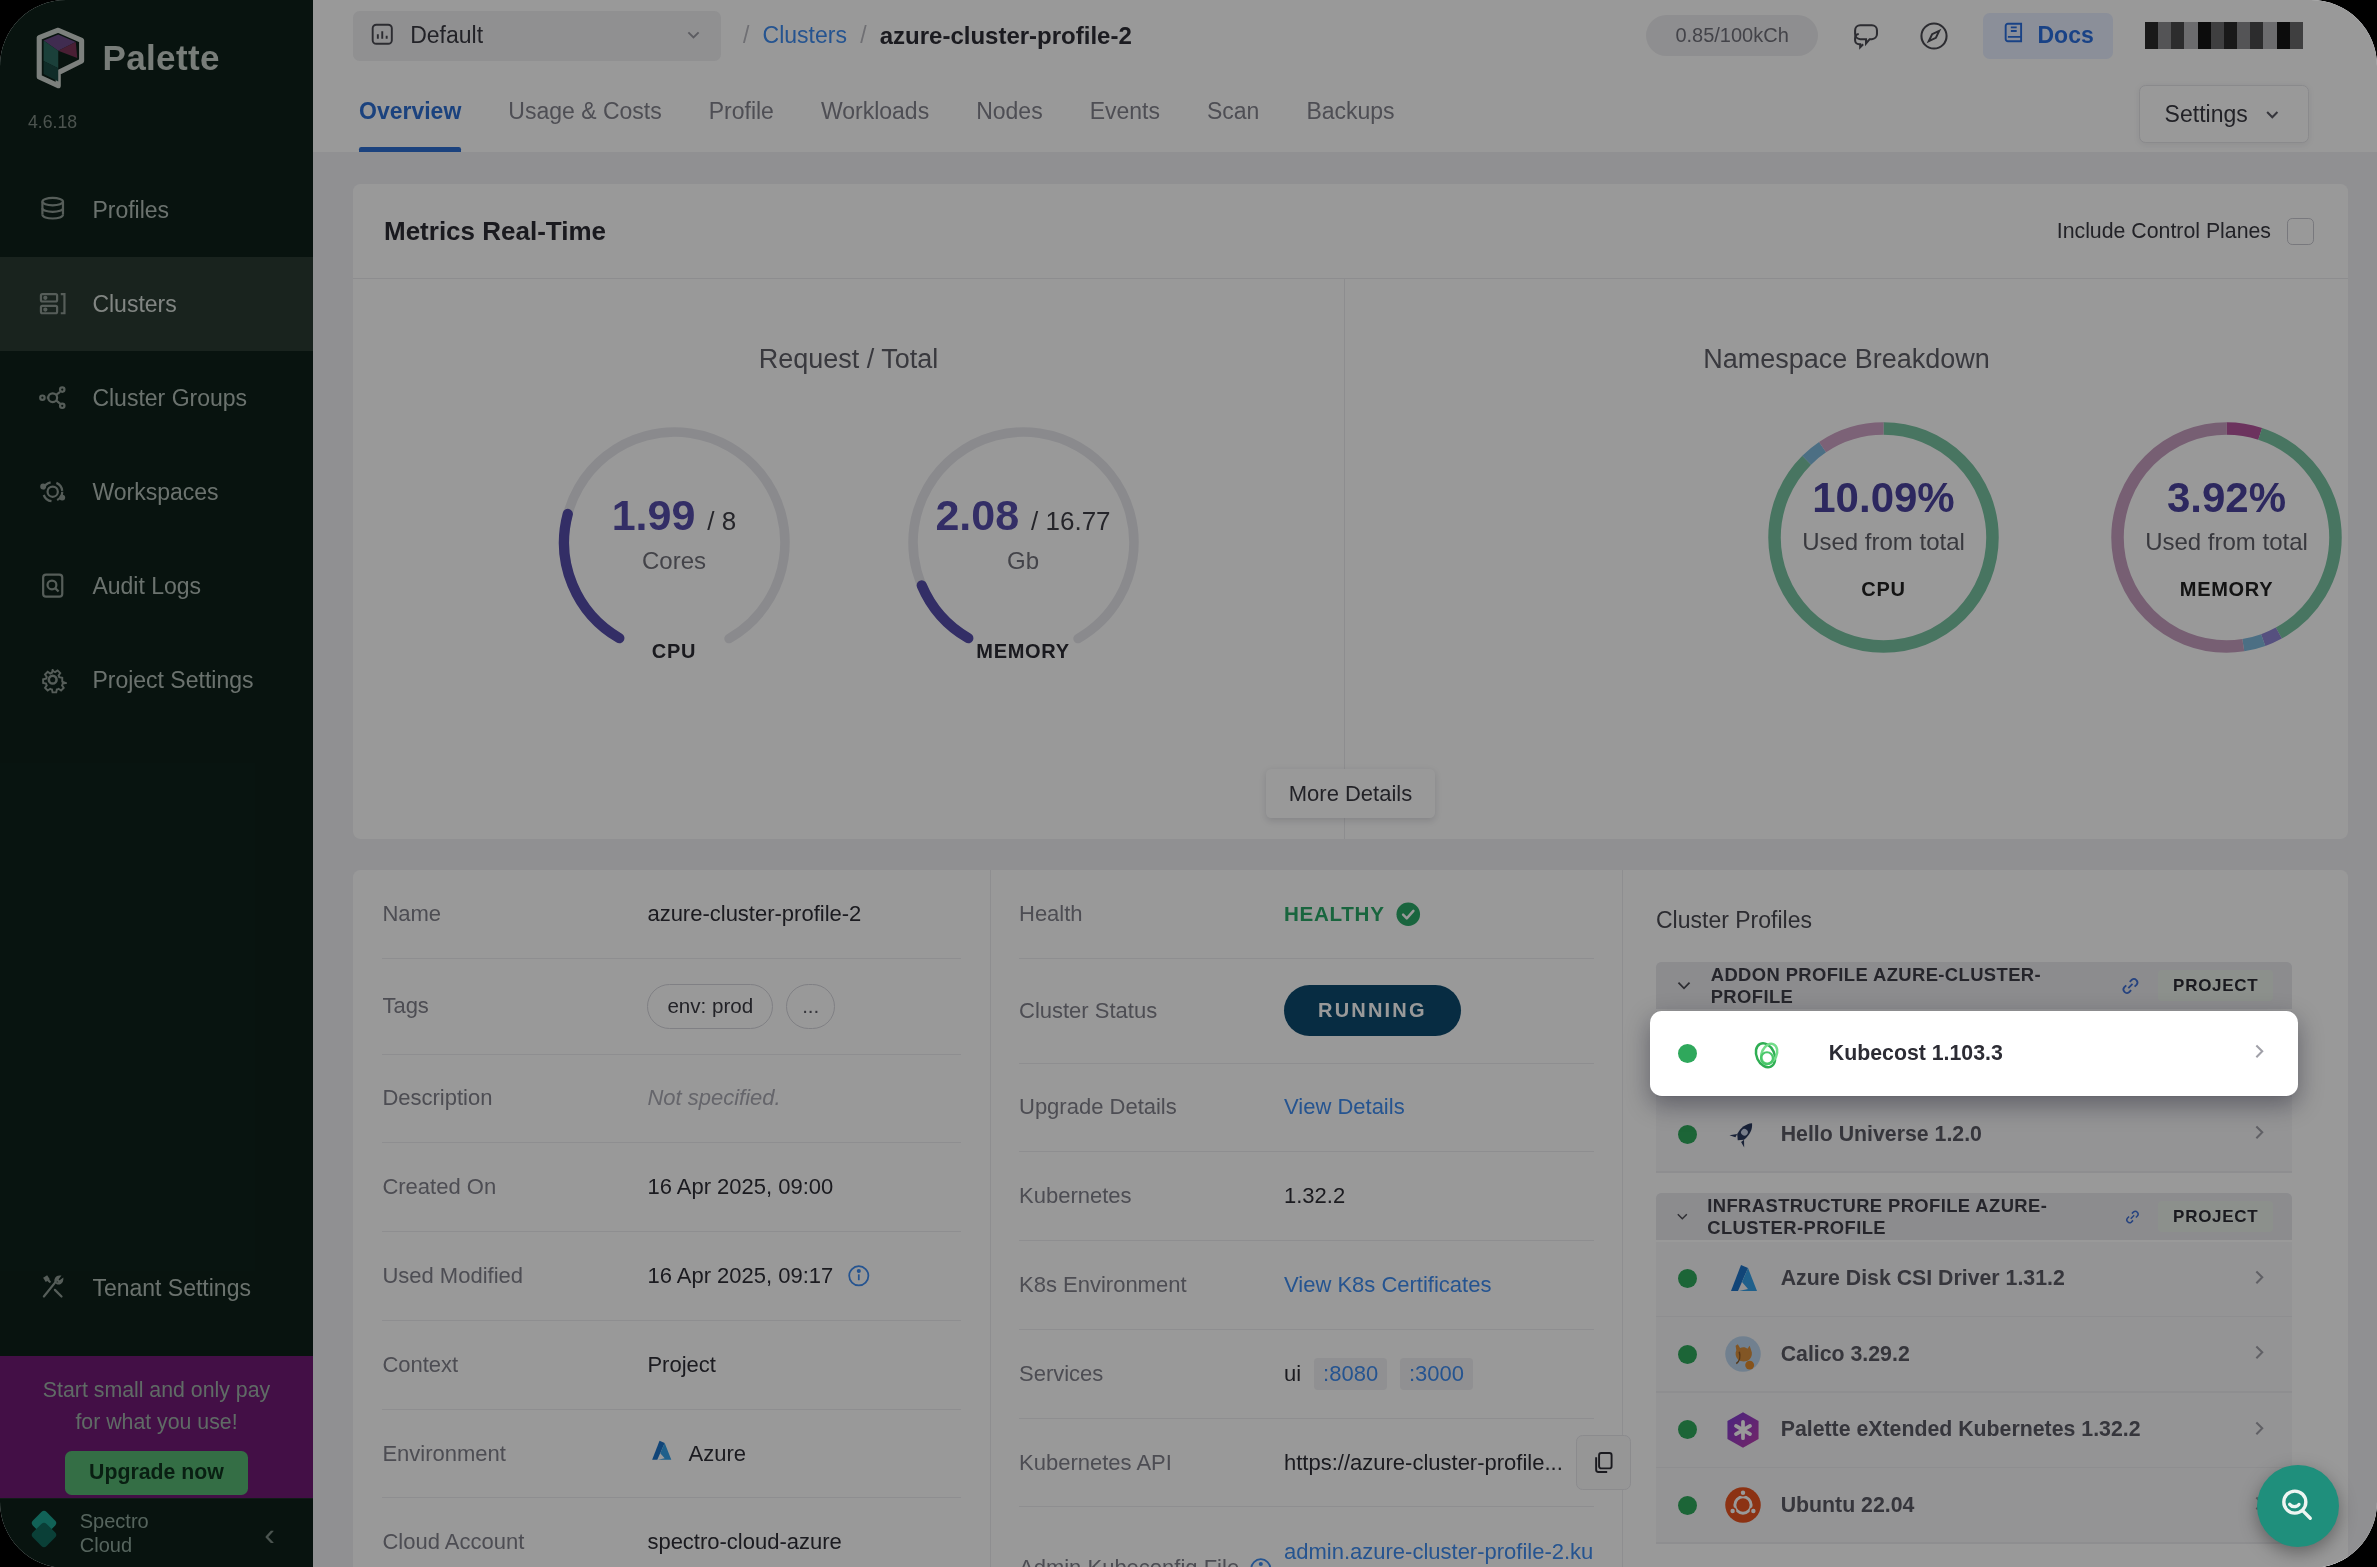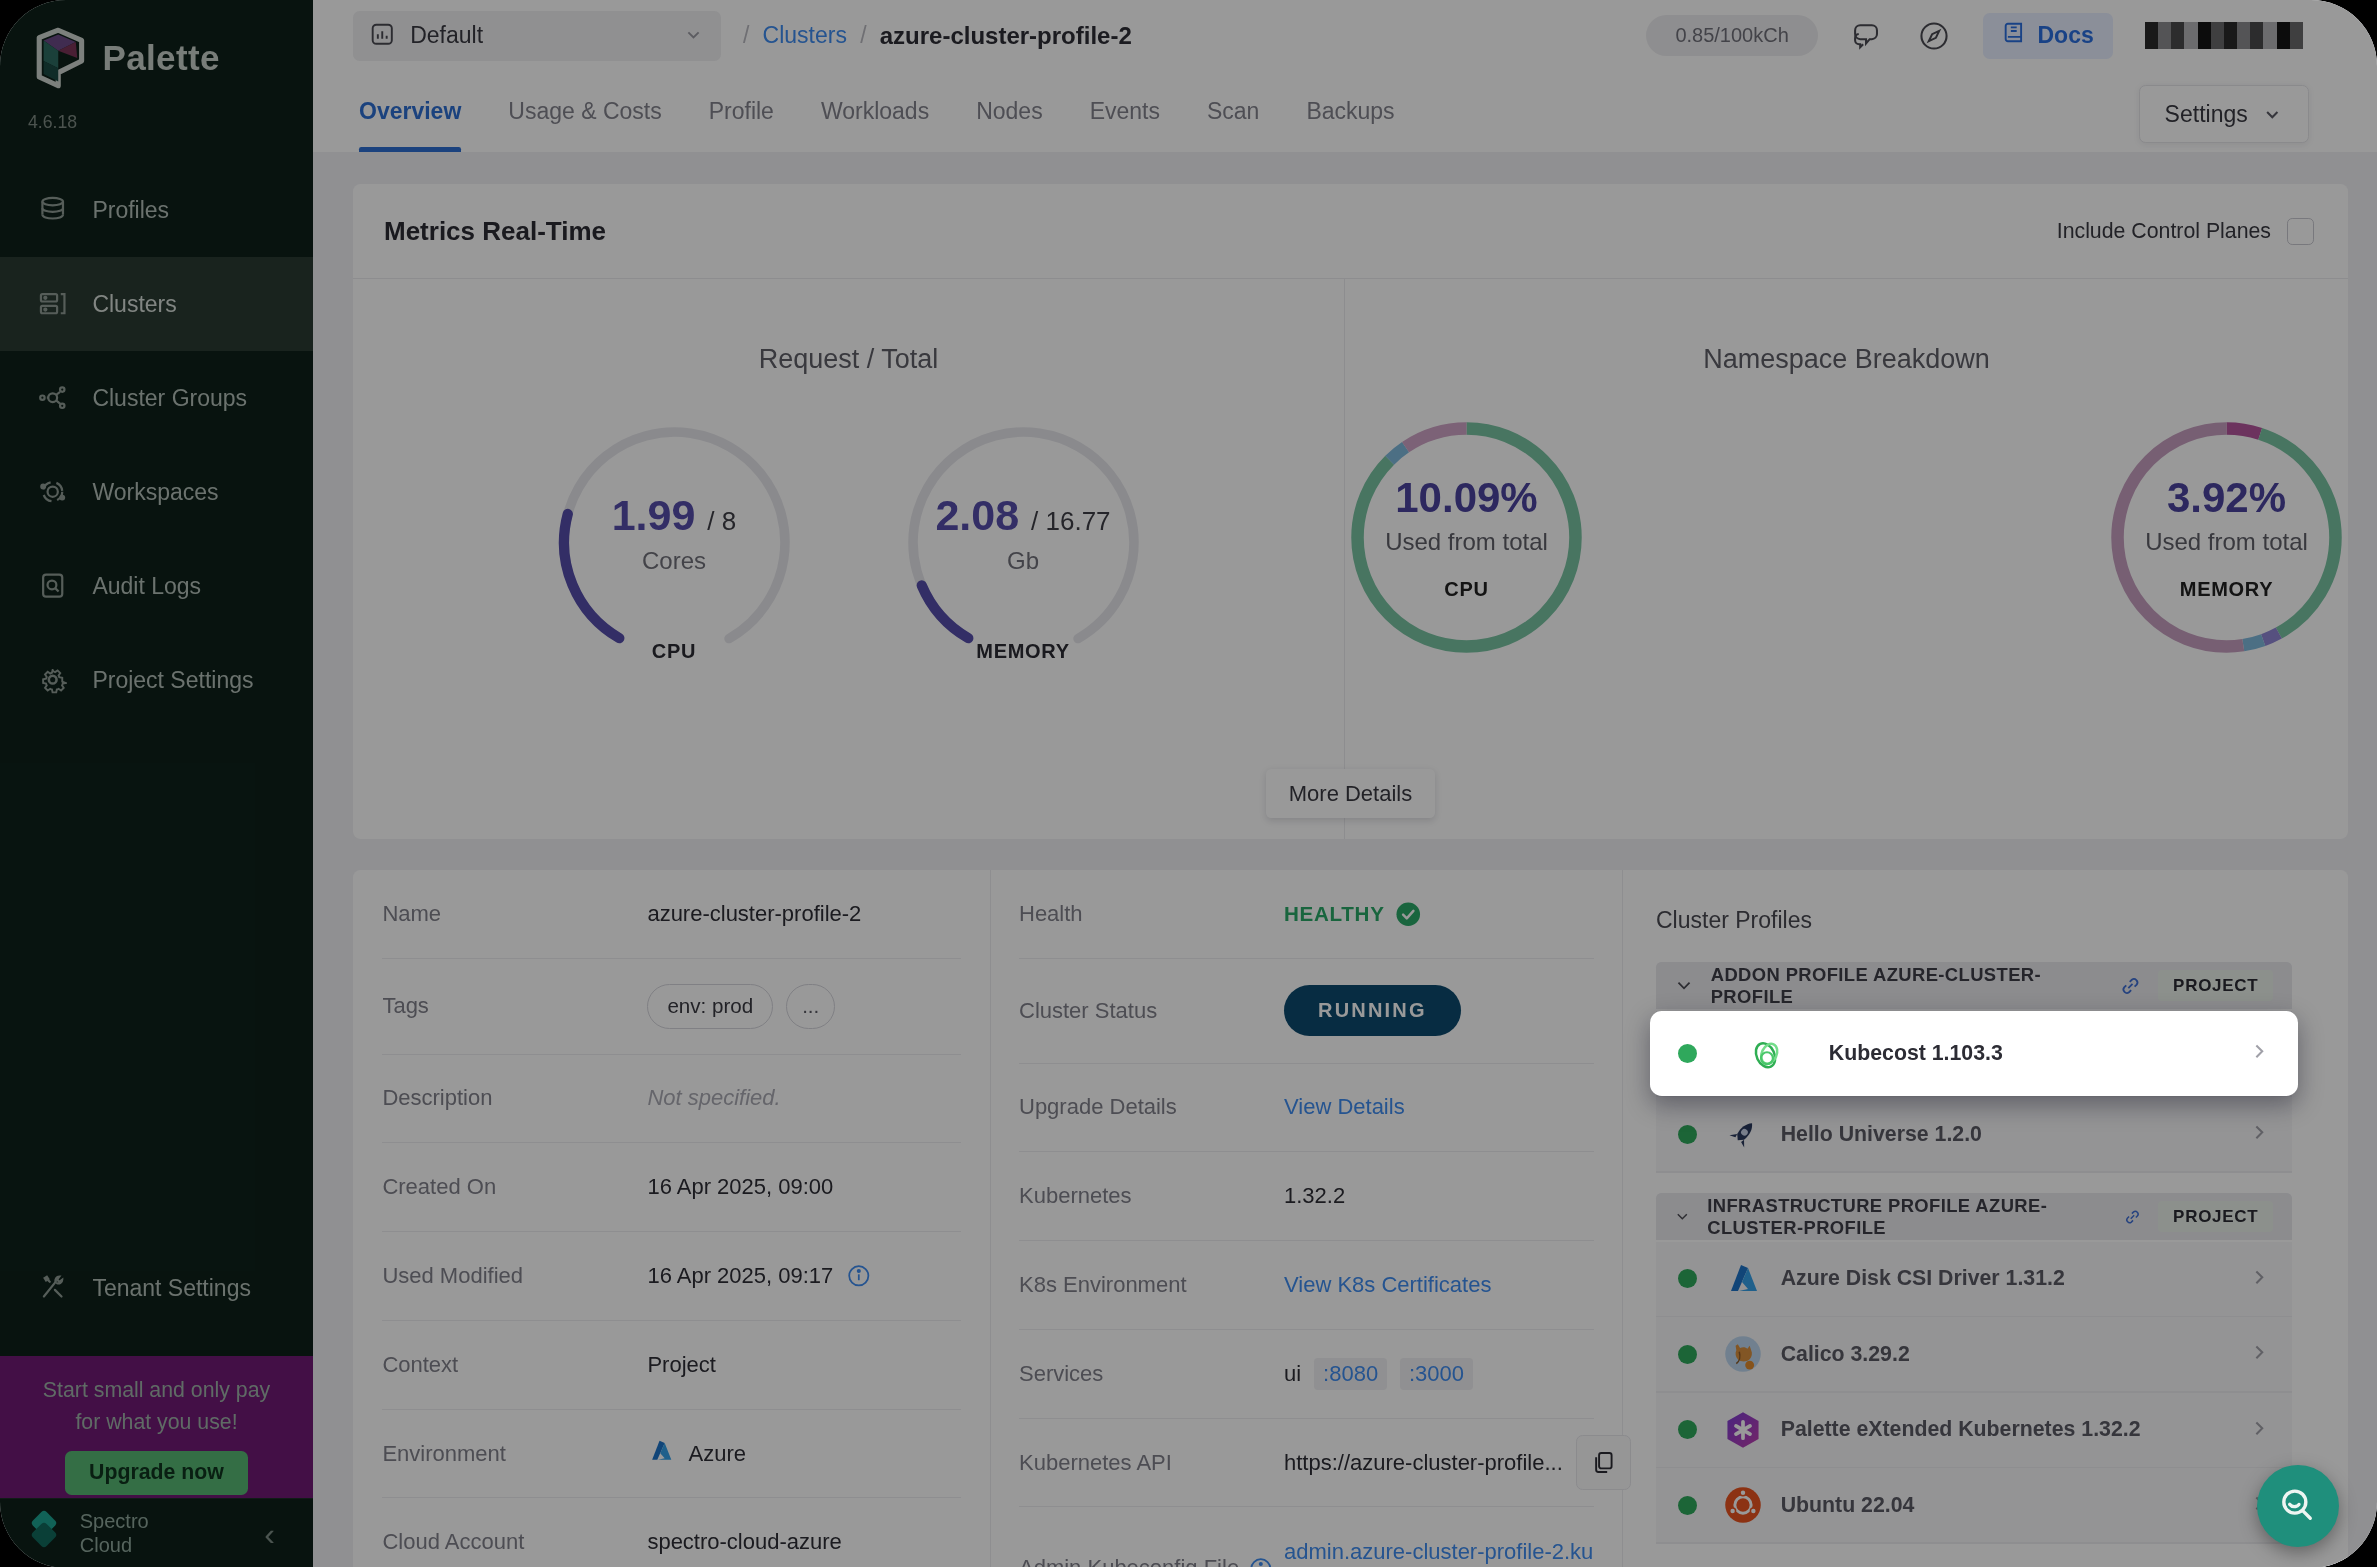--- a/index.html
+++ b/index.html
@@ -67,21 +67,21 @@
   .m-right{flex:1;}
   .sec-title{margin-top:65px;text-align:center;font-size:27px;color:#5f5f68;}
   .gauges{margin-top:46px;display:flex;justify-content:center;gap:106px;}
   .gauge{position:relative;width:243px;height:243px;}
   .gauge svg{position:absolute;inset:0;}
   .g-center{position:absolute;inset:0;display:flex;flex-direction:column;align-items:center;justify-content:center;padding-bottom:19px;}
   .g-val{font-size:43px;font-weight:700;color:#554daa;}
   .g-val small{font-size:26px;font-weight:400;color:#3f3f47;}
   .g-unit{margin-top:7.4px;font-size:24px;color:#71717a;}
   .g-label{position:absolute;left:0;right:0;bottom:1.5px;text-align:center;font-size:20px;font-weight:700;letter-spacing:0.7px;color:#2c2c34;}
-  .rings{margin-top:41px;display:flex;justify-content:space-between;gap:100px;}
+  .rings{margin-top:41px;display:flex;justify-content:flex-end;gap:100px;}
   .ring{position:relative;width:243px;height:243px;}
   .r-center{position:absolute;inset:0;display:flex;flex-direction:column;align-items:center;justify-content:center;}
   .r-pct{font-size:42px;font-weight:700;color:#4b449e;}
   .r-sub{margin-top:5.9px;font-size:24px;color:#5f5f68;}
   .r-label{margin-top:22px;font-size:20px;font-weight:700;letter-spacing:0.7px;color:#222;}
   .more-btn{position:absolute;left:953px;top:617px;width:169px;height:49px;background:#fff;border:none;border-radius:5.2px;box-shadow:0 2.2px 7.4px rgba(30,30,50,.14);font-size:22px;color:#3a3a42;font-family:inherit;cursor:pointer;z-index:5;}
 
   
   .details{position:absolute;left:40px;top:718px;width:1995px;height:854px;display:flex;}
   .col{box-sizing:border-box;}

